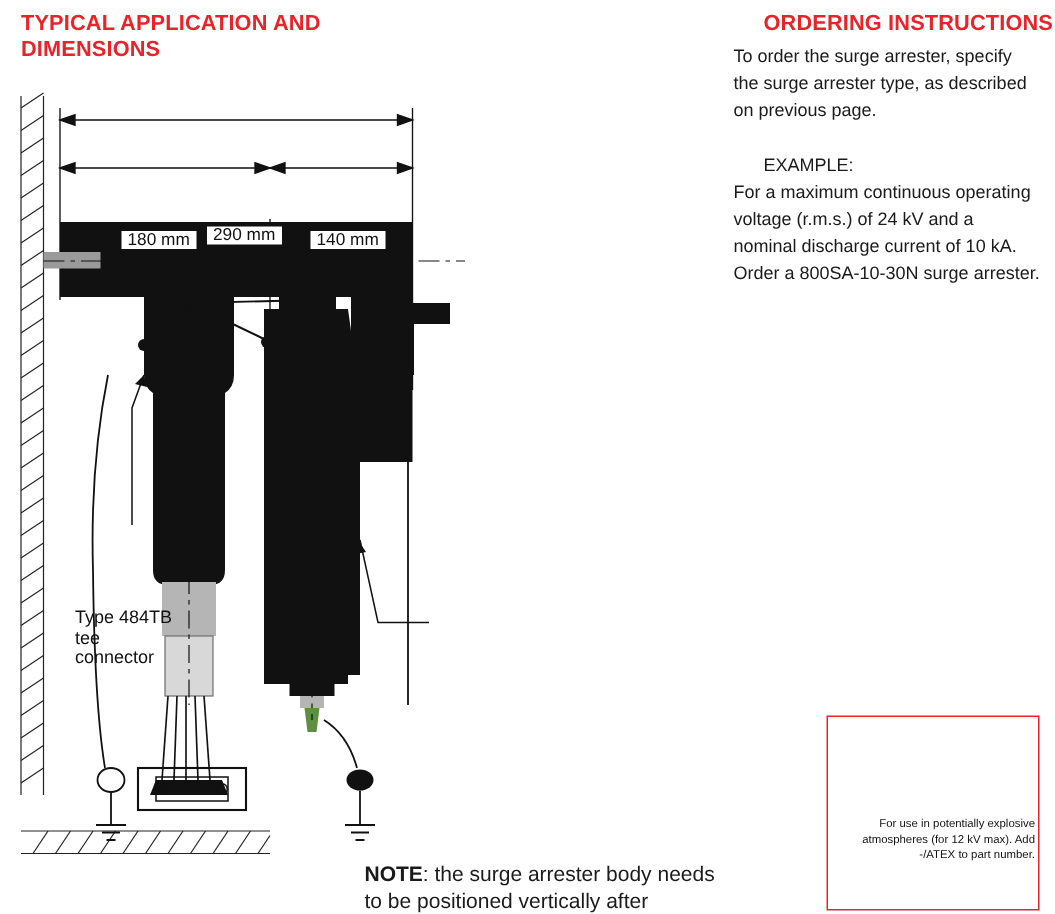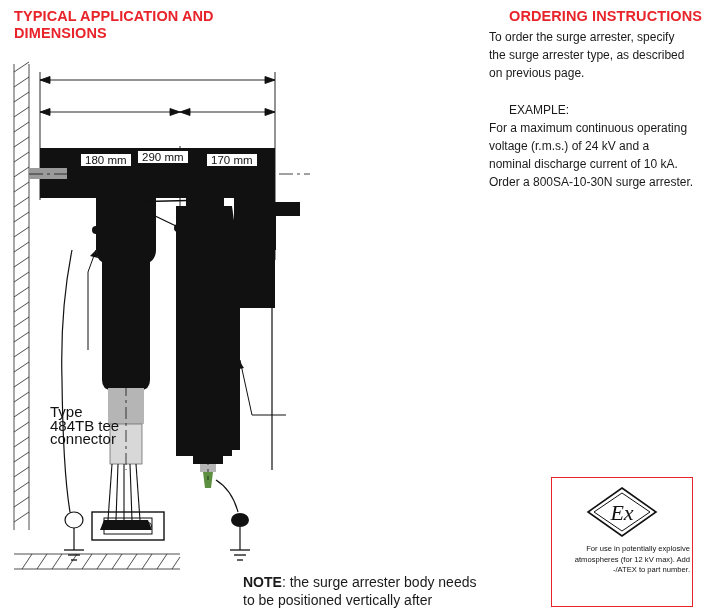--- a/index.html
+++ b/index.html
@@ -83,21 +83,21 @@
   }
 
   
   #drawing {
     position: absolute;
     left: 0; top: 50px;
     width: 480px; height: 559px;
   }
   .label {
     position: absolute;
-    font-size: 15px;
+    font-size: 12px;
     line-height: 13.5px;
     color: #111;
   }
   #label-tee { left: 50px; top: 355px; width: 70px; }
   #label-sa  { left: 289px; top: 352px; width: 90px; }
 
   .dim-label {
     position: absolute;
     font-size: 11.5px;
     color: #111;
@@ -117,27 +117,20 @@
 
   <div class="heading" id="right-heading">ORDERING INSTRUCTIONS</div>
 
   <div class="body-text" id="ordering-intro">To order the surge arrester, specify the surge arrester type, as described on previous page.</div>
 
   <div class="body-text" id="example-label">EXAMPLE:</div>
 
   <div class="body-text" id="example-text">For a maximum continuous operating voltage (r.m.s.) of 24 kV and a nominal discharge current of 10 kA. Order a 800SA-10-30N surge arrester.</div>
 
   <div id="atex-box">
-    <div id="atex-symbol-wrap">
-      <svg width="72" height="52" viewBox="0 0 72 52">
-        <polygon points="36,2 70,26 36,50 2,26" fill="none" stroke="#111" stroke-width="1.6"></polygon>
-        <polygon points="36,7 64,26 36,45 8,26" fill="none" stroke="#111" stroke-width="1"></polygon>
-        <text x="36" y="34" text-anchor="middle" font-family="Liberation Serif, serif" font-size="22" font-style="italic" fill="#111">Ex</text>
-      </svg>
-    </div>
     <div id="atex-caption">For use in potentially explosive atmospheres (for 12 kV max). Add -/ATEX to part number.</div>
   </div>
 
   <div id="note-text">
     <b>NOTE</b><span>: the surge arrester body needs to be positioned vertically after installation.</span>
   </div>
 
   <div id="drawing">
     <svg width="480" height="559" viewBox="0 0 480 559">
 
@@ -291,19 +284,19 @@
         <path d="M286,365 L252,365 L240,310"></path>
       </g>
       <polygon points="96,200 90,206 98,208" fill="#111"></polygon>
       <polygon points="240,312 234,320 244,318" fill="#111"></polygon>
 
     </svg>
 
     
     <div class="dim-label" id="dim-290">290 mm</div>
     <div class="dim-label" id="dim-180">180 mm</div>
-    <div class="dim-label" id="dim-110">170 mm</div>
+    <div class="dim-label" id="dim-110">140 mm</div>
 
     
     <div class="label" id="label-tee">Type 484TB tee connector</div>
   </div>
 
 </div>
 
 </body></html>

